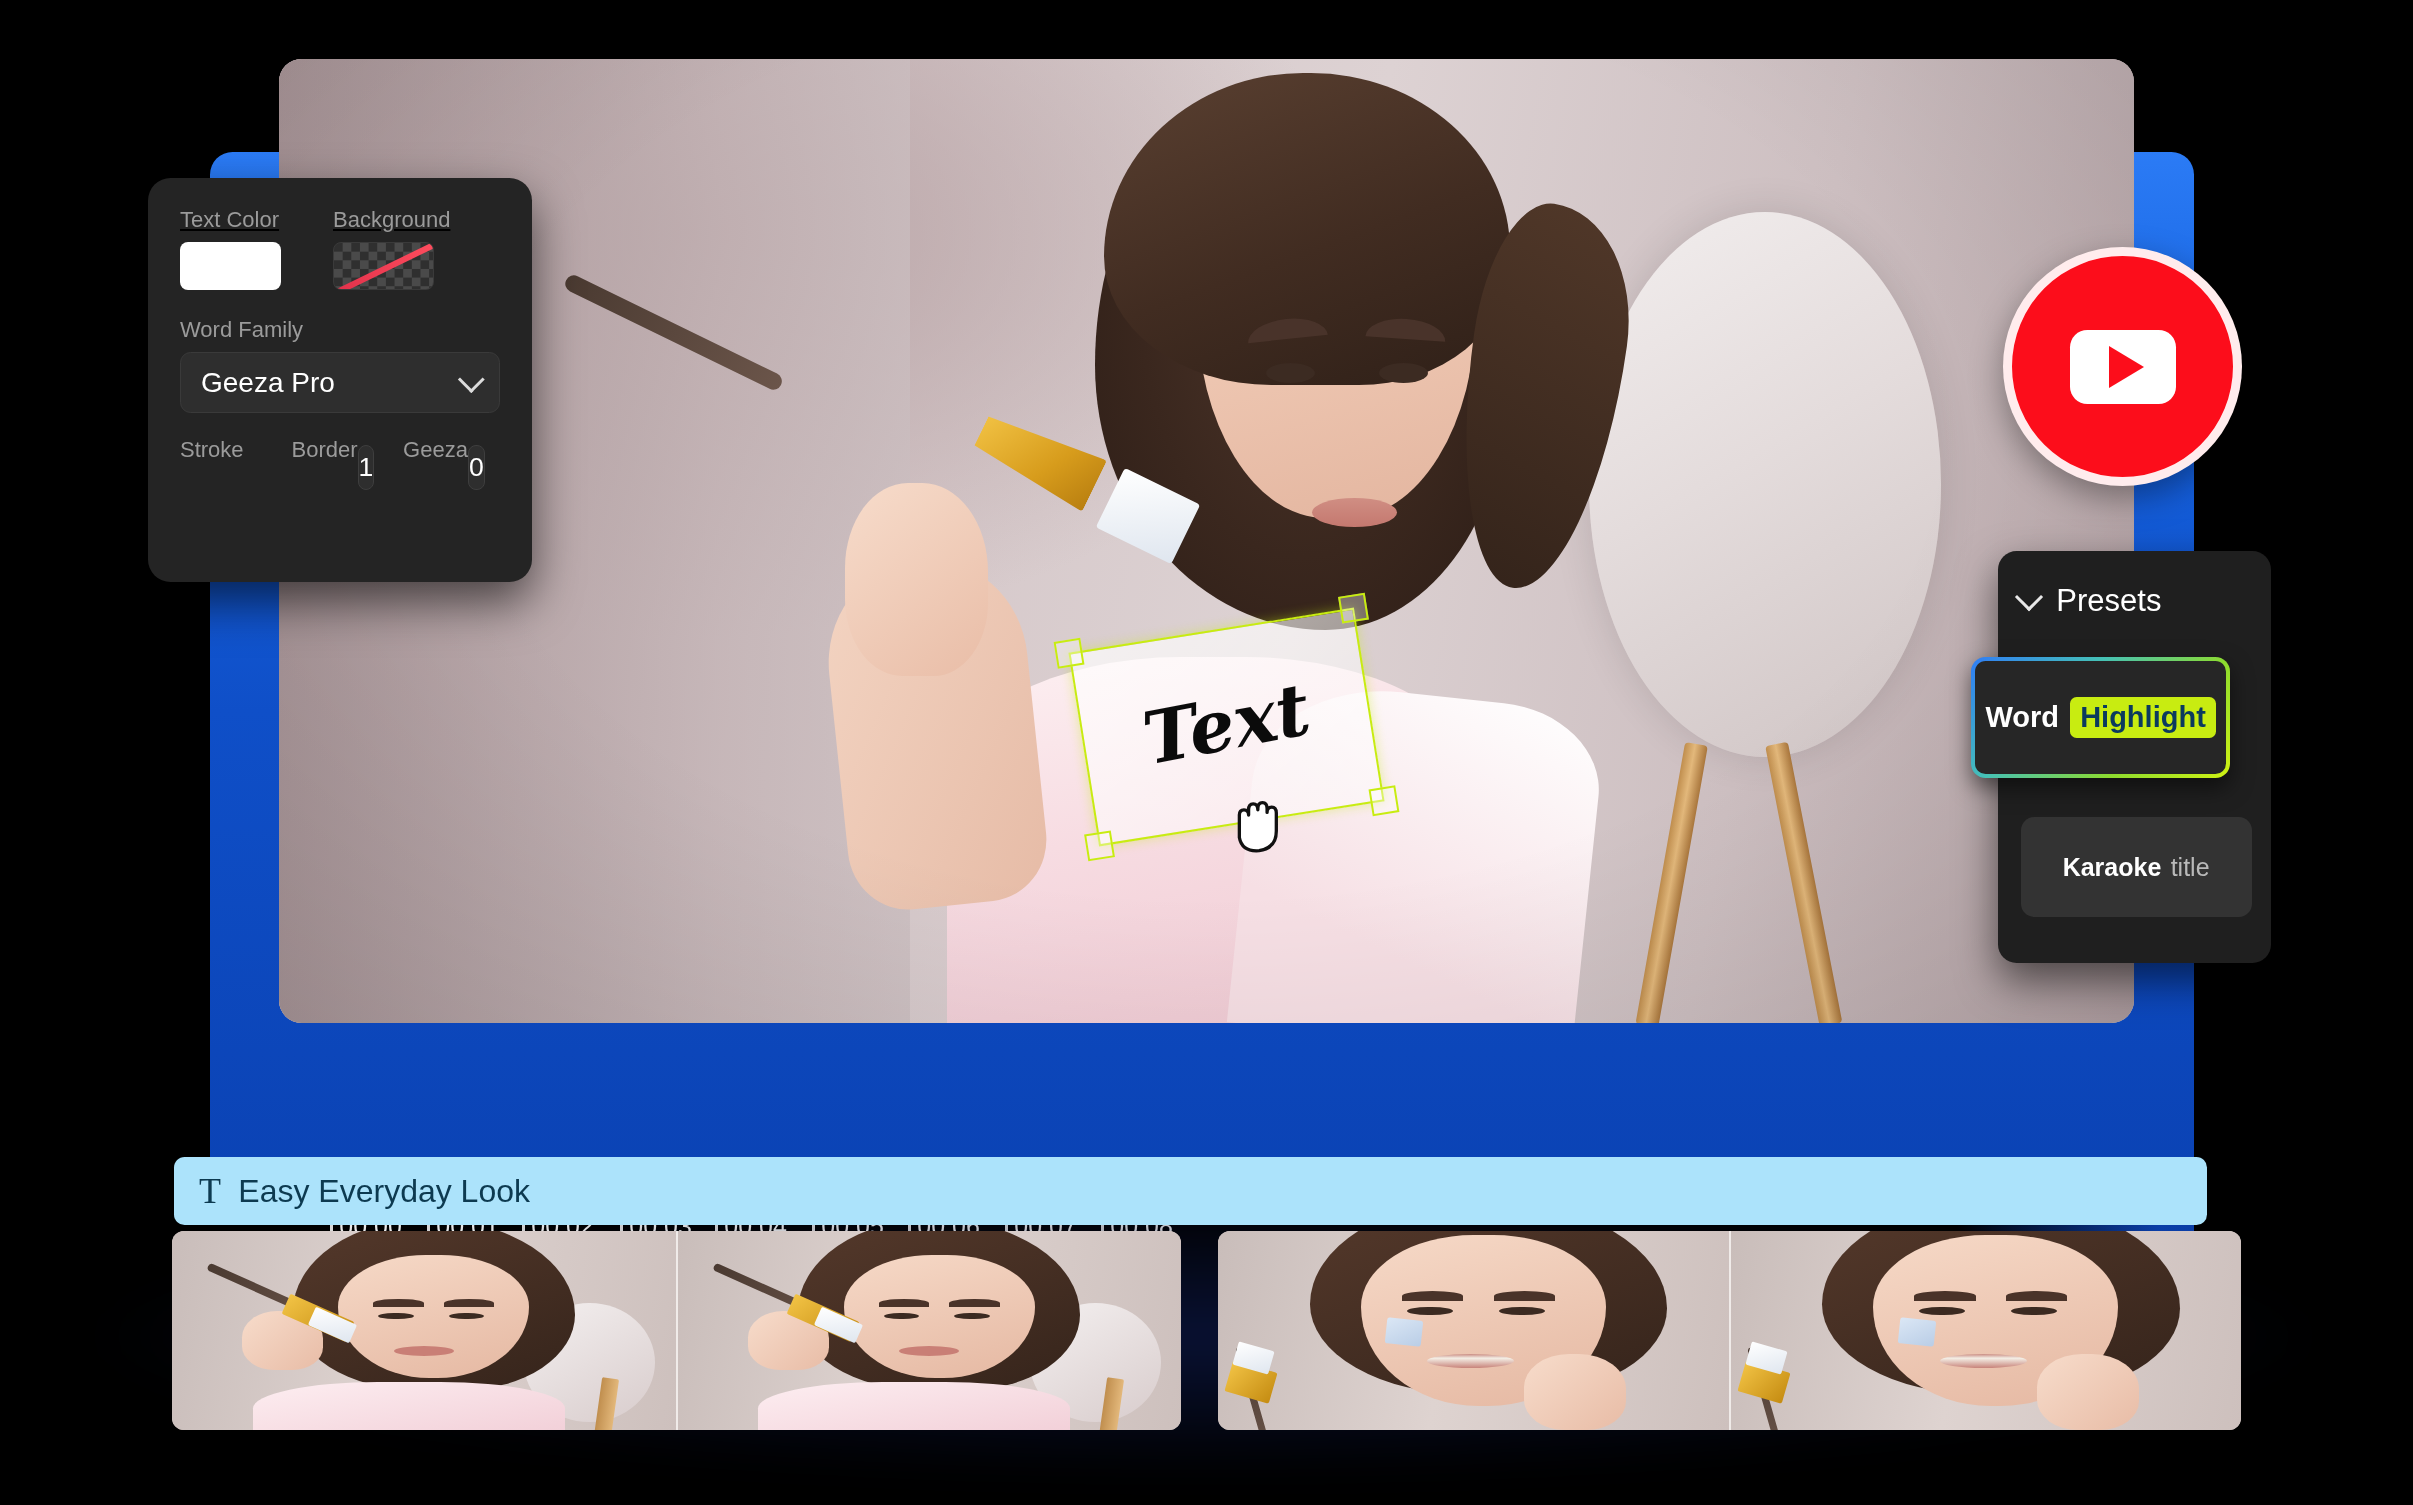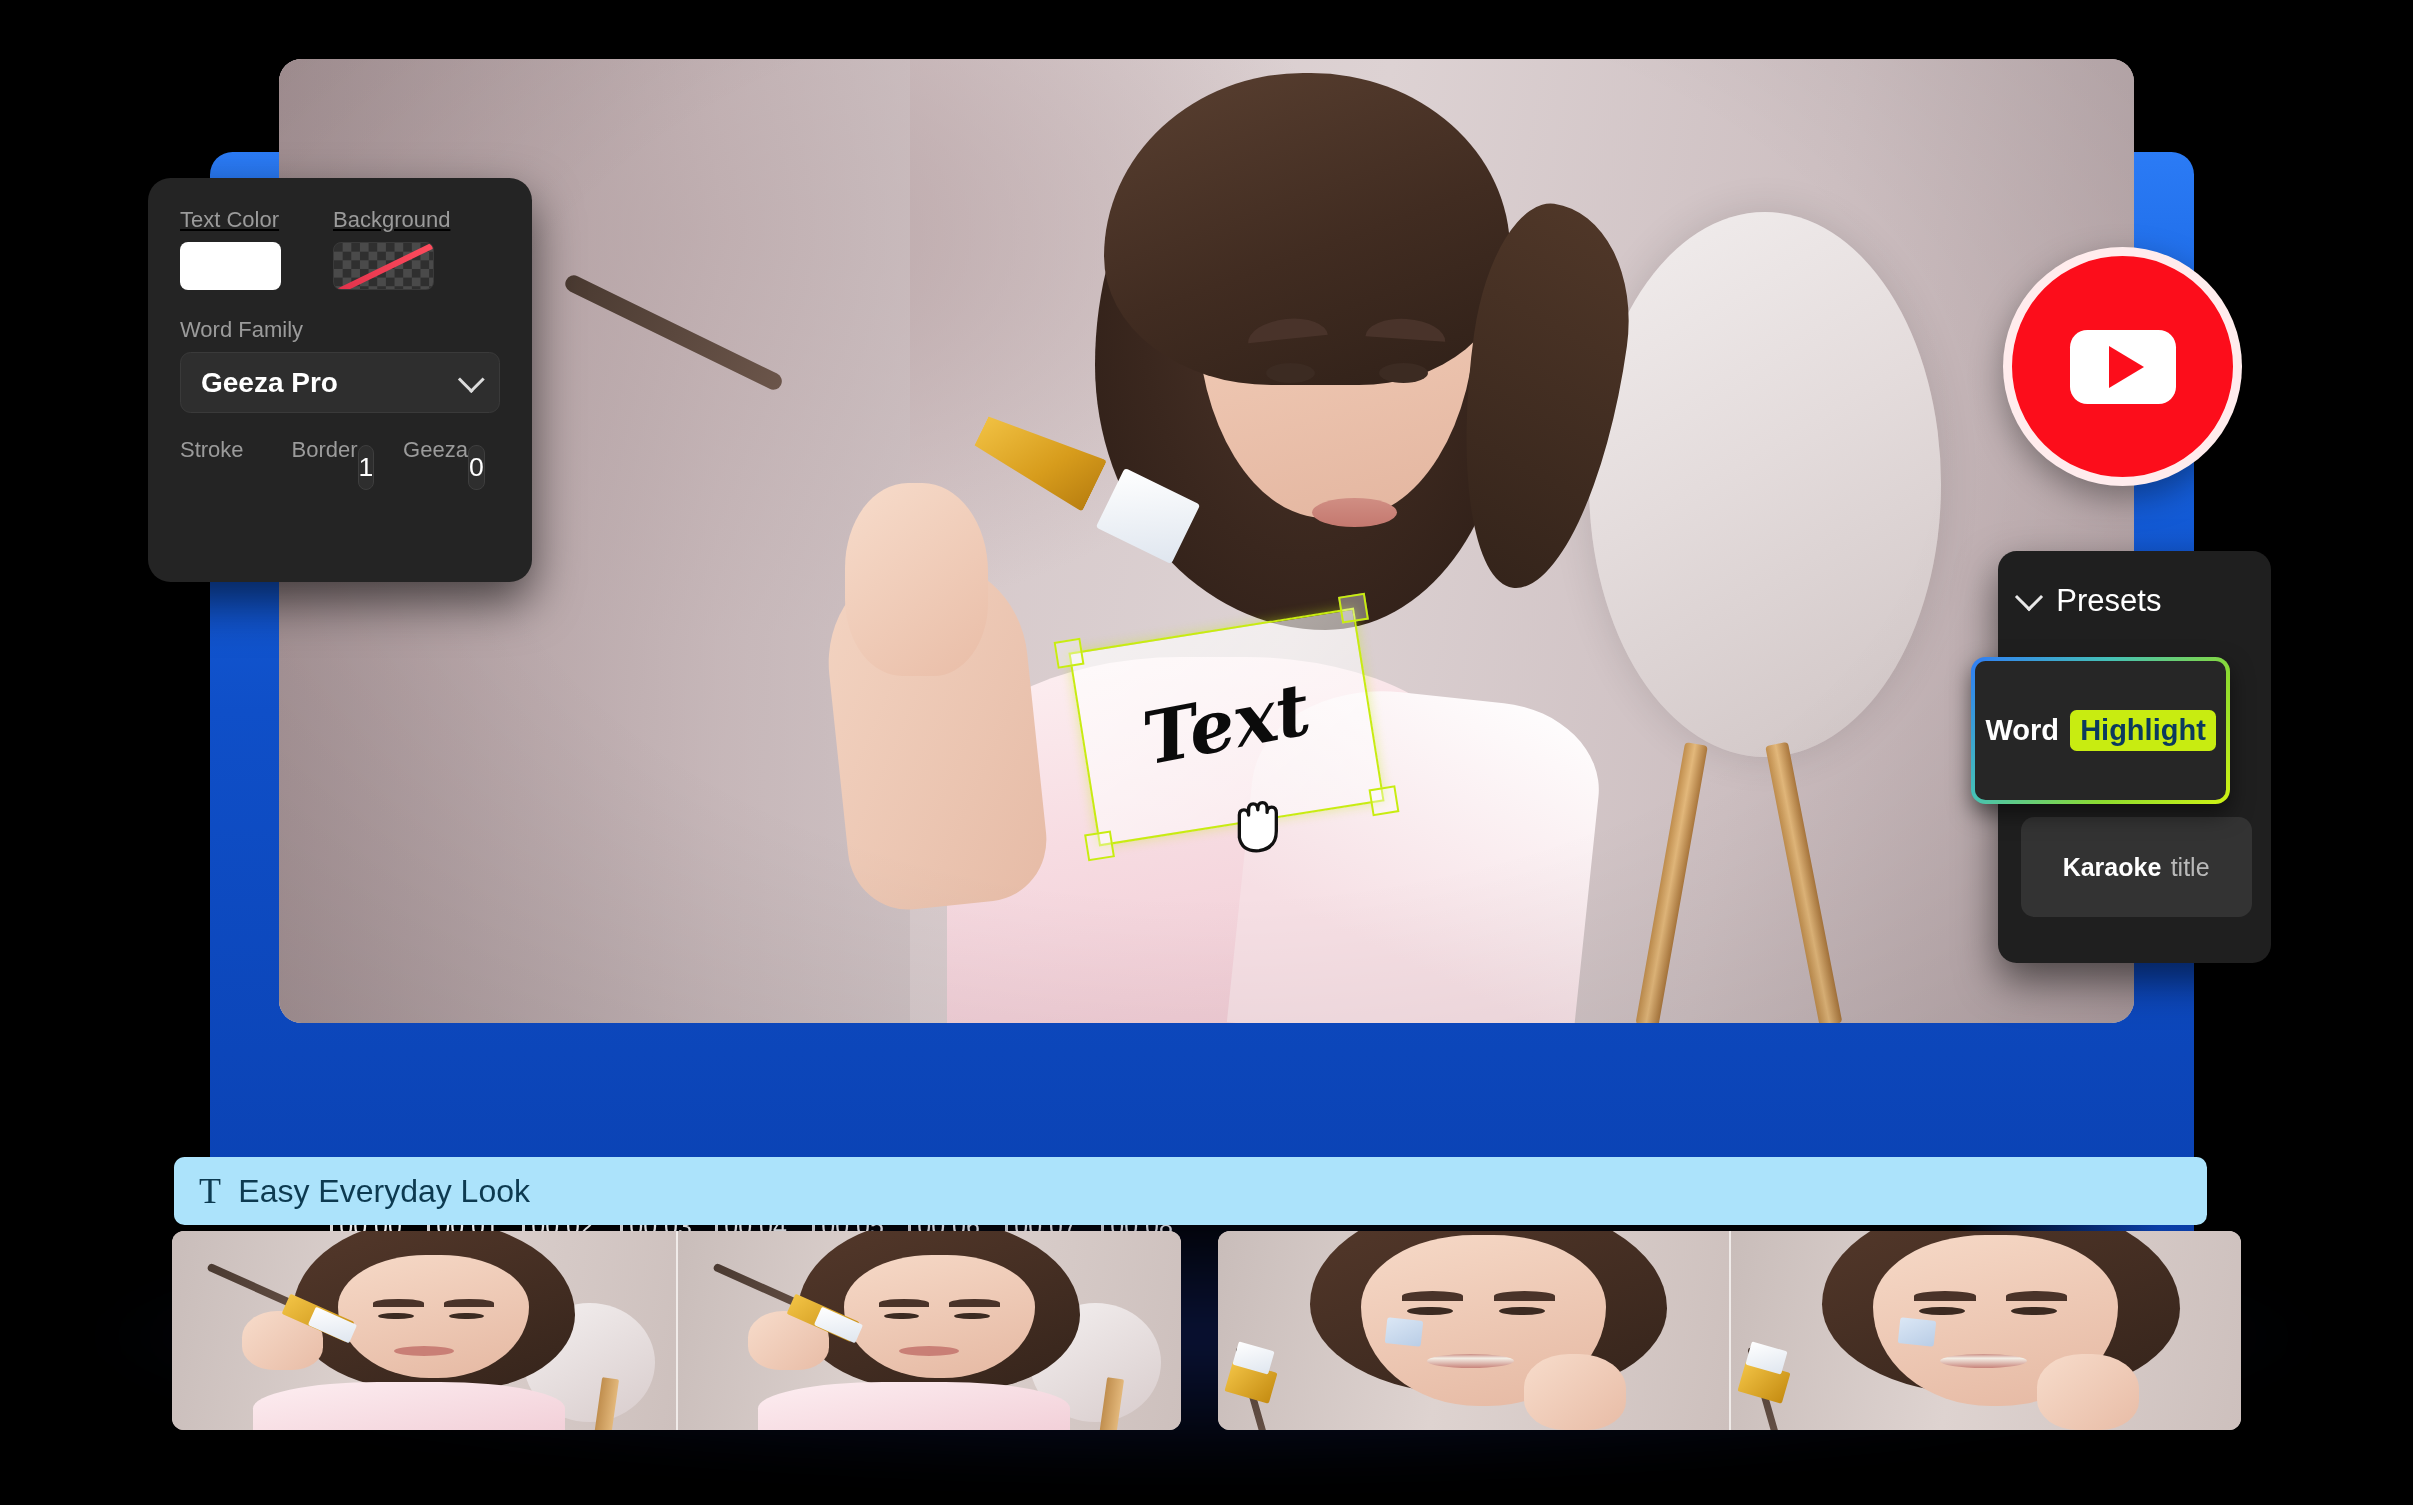--- a/index.html
+++ b/index.html
@@ -194,42 +194,42 @@
   }
   .swatch-bg::after {
     content:""; position:absolute; left:-8%; top:50%; width:118%; height:6px;
     background: linear-gradient(90deg,#e0304a,#ff4d5e);
     transform: rotate(-26deg); transform-origin:center;
   }
   .ff-label { margin-top: 26.6px; }
   .ff-select {
     margin-top: 9.3px; height: 61px; border-radius: 10.6px; background:#2e2e2e;
     border: 0.7px solid #3a3a3a; display:flex; align-items:center; justify-content:space-between;
-    padding: 0 18.6px 0 20px; color:#fff; font-size: 28px; font-weight: bold;
+    padding: 0 18.6px 0 20px; color:#fff; font-size: 28px;
   }
   .chev { width: 18.6px; height: 18.6px; border-right: 3.3px solid #dcdcdc; border-bottom: 3.3px solid #dcdcdc;
     transform: rotate(45deg); margin-bottom: 6.6px; }
   .row3 { display:flex; gap: 14.6px; margin-top: 24px; }
   .cell { display:flex; }
   .cell.stroke { width: 101px; } .cell.border { width: 101px; } .cell.dash { width: 101px; }
   .swatch-lime { height: 45px; background:#c8ec11; border-radius: 8px; margin-top: 8px; }
   .numbox { height: 45px; background:#2e2e2e; border:0.7px solid #3e3e3e; border-radius: 8px; margin-top: 8px;
     display:flex; align-items:center; justify-content:center; color:#fff; font-size: 26.6px; }
 
   
   .presets-panel {
     position:absolute; left: 1998px; top: 551px; width: 273px; height: 412px; z-index: 13;
     background:#1f1f1f; border-radius: 18.6px; box-shadow: 0 17.3px 40px rgba(0,0,0,.55);
   }
   .presets-head { display:flex; align-items:center; gap: 17.3px; padding: 32px 0 0 21px; }
   .chev-down { width: 20px; height: 20px; border-right: 3.3px solid #e8e8e8; border-bottom: 3.3px solid #e8e8e8;
     transform: rotate(45deg); margin-bottom: 8px; }
   .presets-title { color:#fff; font-size: 31px; font-weight: 400; }
   .preset-card-word {
-    position:absolute; left: -26.6px; top: 106px; width: 259px; height: 147px; z-index: 15;
+    position:absolute; left: -26.6px; top: 106px; width: 259px; height: 121px; z-index: 15;
     background: #262626; border-radius: 14.6px;
     padding: 2px; box-shadow: 0 9.3px 22.6px rgba(0,0,0,.5);
     background-image: linear-gradient(#262626,#262626), linear-gradient(135deg,#2f7cf6 0%,#45c1b6 35%,#8ddb2f 68%,#d0f213 100%);
     background-origin: border-box; background-clip: content-box, border-box;
     border: 2.7px solid transparent;
     display:flex; align-items:center; justify-content:center; gap: 10.6px;
   }
   .word-white { color:#fff; font-size: 29px; font-weight: 700; }
   .word-hl { background:#c8ec11; color:#0b3a5e; font-size: 29px; font-weight: 700;
     border-radius: 6.6px; padding: 4px 10.6px; }

